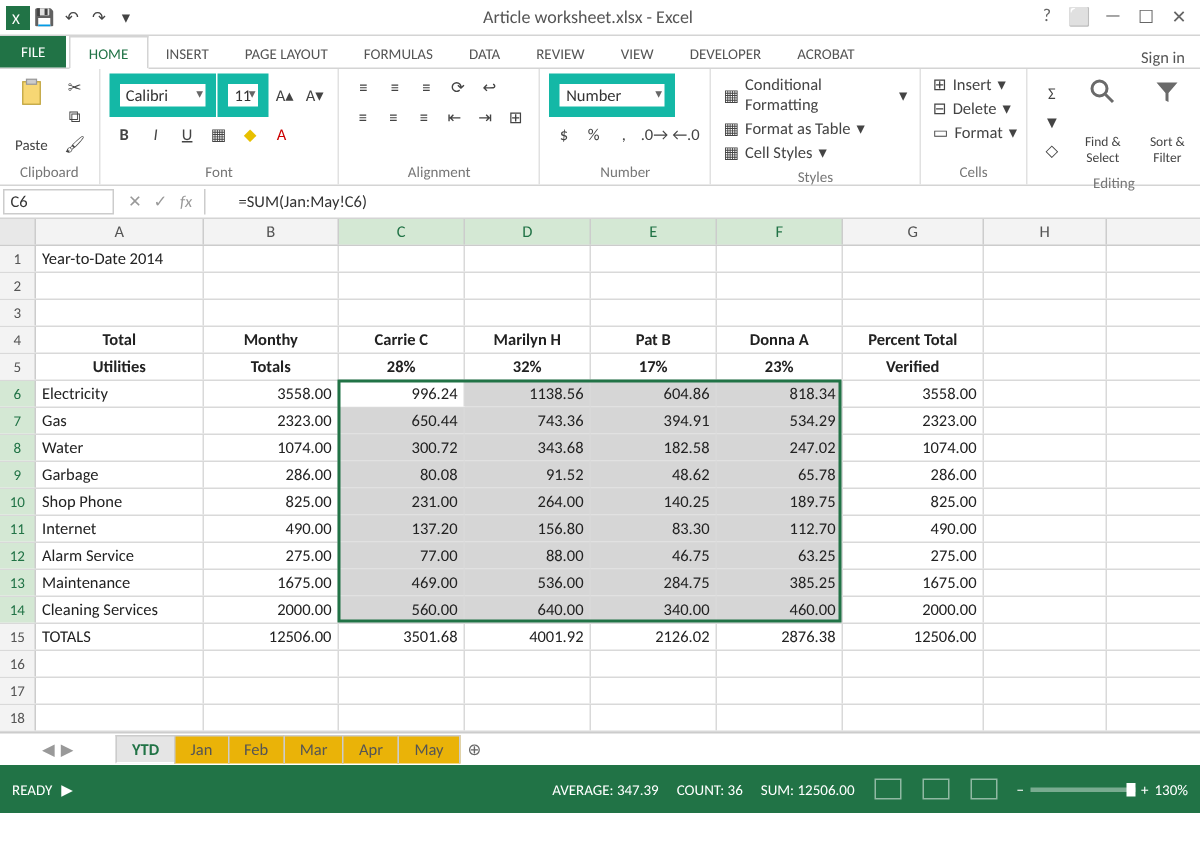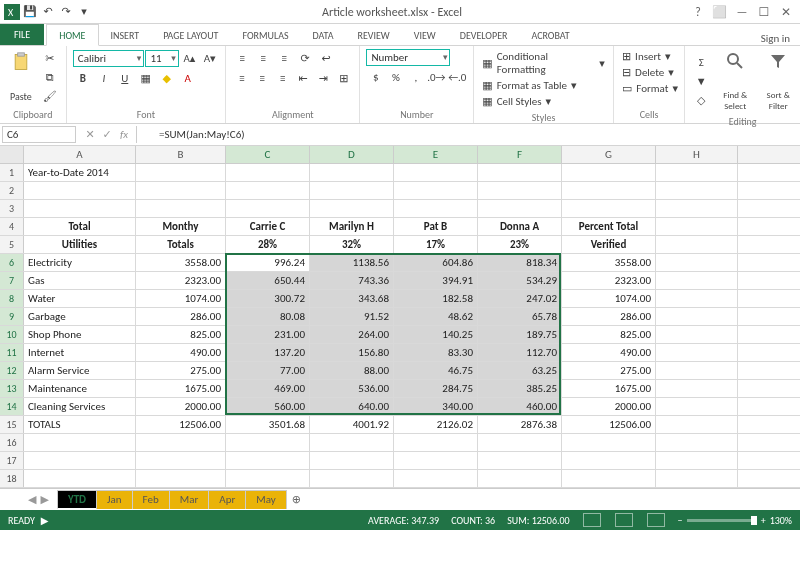--- a/index.html
+++ b/index.html
@@ -21,21 +21,21 @@
 .signin { margin-left:auto; padding-right:10px; font-size:11px; color:#555;}
 
 
 .ribbon { height: 78px; background: #fff; border-bottom: 1px solid #d4d4d4; display: flex; }
 .group { border-right: 1px solid #e1e1e1; padding: 3px 6px 2px; display: flex; flex-direction: column; justify-content: space-between; }
 .group-label { font-size: 10px; color: #777; text-align: center; margin-top: 2px; }
 .grow { display:flex; gap:4px; align-items:center; flex:1; }
 .bigbtn { display:flex; flex-direction:column; align-items:center; justify-content:space-between; font-size:10px; color:#444; gap:18px; padding:2px 4px;}
 .bigbtn svg { width:20px; height:20px; }
 .smbtn { width:20px; height:18px; display:flex; align-items:center; justify-content:center; border:1px solid transparent; font-size:11px; color:#444;}
-.dropdown { border:1px solid #14b8a6; background:#fff; font-size:11px; padding:1px 14px 1px 4px; position:relative; color:#333;}
+.dropdown { border:7px solid #14b8a6; background:#fff; font-size:11px; padding:1px 14px 1px 4px; position:relative; color:#333;}
 .dropdown::after{content:"▾"; position:absolute; right:2px; top:1px; font-size:9px; color:#666;}
 .stack{display:flex; flex-direction:column; gap:1px;}
 .hrow{display:flex; gap:1px; align-items:center;}
 .menuitem{font-size:11px; color:#444; display:flex; align-items:center; gap:4px; padding:1px 2px;}
 
 
 .fbar { height: 22px; border-bottom: 1px solid #d4d4d4; display:flex; align-items:center; background:#fff;}
 .namebox{ width:74px; border:1px solid #ccc; margin:2px; font-size:11px; padding:1px 4px; background:#fff;}
 .fbtns{display:flex; gap:1px; padding:0 4px; color:#999;}
 .fbtns span{width:16px; text-align:center; font-size:11px;}
@@ -55,25 +55,25 @@
 .tr{text-align:right;} .tc{text-align:center;font-weight:bold;}
 .selrange{background:#d6d6d6;}
 .activecell{background:#fff !important;}
 
 .selborder{position:absolute; border:2px solid #217346; pointer-events:none;}
 
 
 .sheettabs{height:22px; border-top:1px solid #ccc; background:#fff; display:flex; align-items:center; padding-left:20px;}
 .sheettabs .nav{display:flex; gap:4px; color:#999; padding:0 8px;}
 .stab{border:1px solid #ccc; border-bottom:none; padding:2px 10px; font-size:11px; color:#555; margin-right:-1px; background:#eab308;}
-.stab.active{background:#000000; font-weight:bold; color:#217346; border-bottom:1px solid #fff;}
+.stab.active{background:#e5e5e5; font-weight:bold; color:#217346; border-bottom:1px solid #fff;margin-left:20px;}
 .addtab{padding:2px 6px; color:#666;}
 
 
-.status{height:20px; background:#217346; color:#fff; display:flex; align-items:center; font-size:10px; padding:4px 8px;}
+.status{height:20px; background:#217346; color:#fff; display:flex; align-items:center; font-size:10px; padding:16px 8px;}
 .status .right{margin-left:auto; display:flex; gap:12px; align-items:center;}
 .viewbtn{width:18px; height:14px; border:1px solid rgba(255,255,255,.5); margin:0 1px;}
 .zoom{display:flex; align-items:center; gap:4px;}
 .slider{width:70px; height:3px; background:rgba(255,255,255,.4); position:relative;}
 .slider .thumb{position:absolute; right:0; top:-3px; width:6px; height:9px; background:#fff;}
 
 svg{display:block;}
 </style>
 </head>
 <body>

